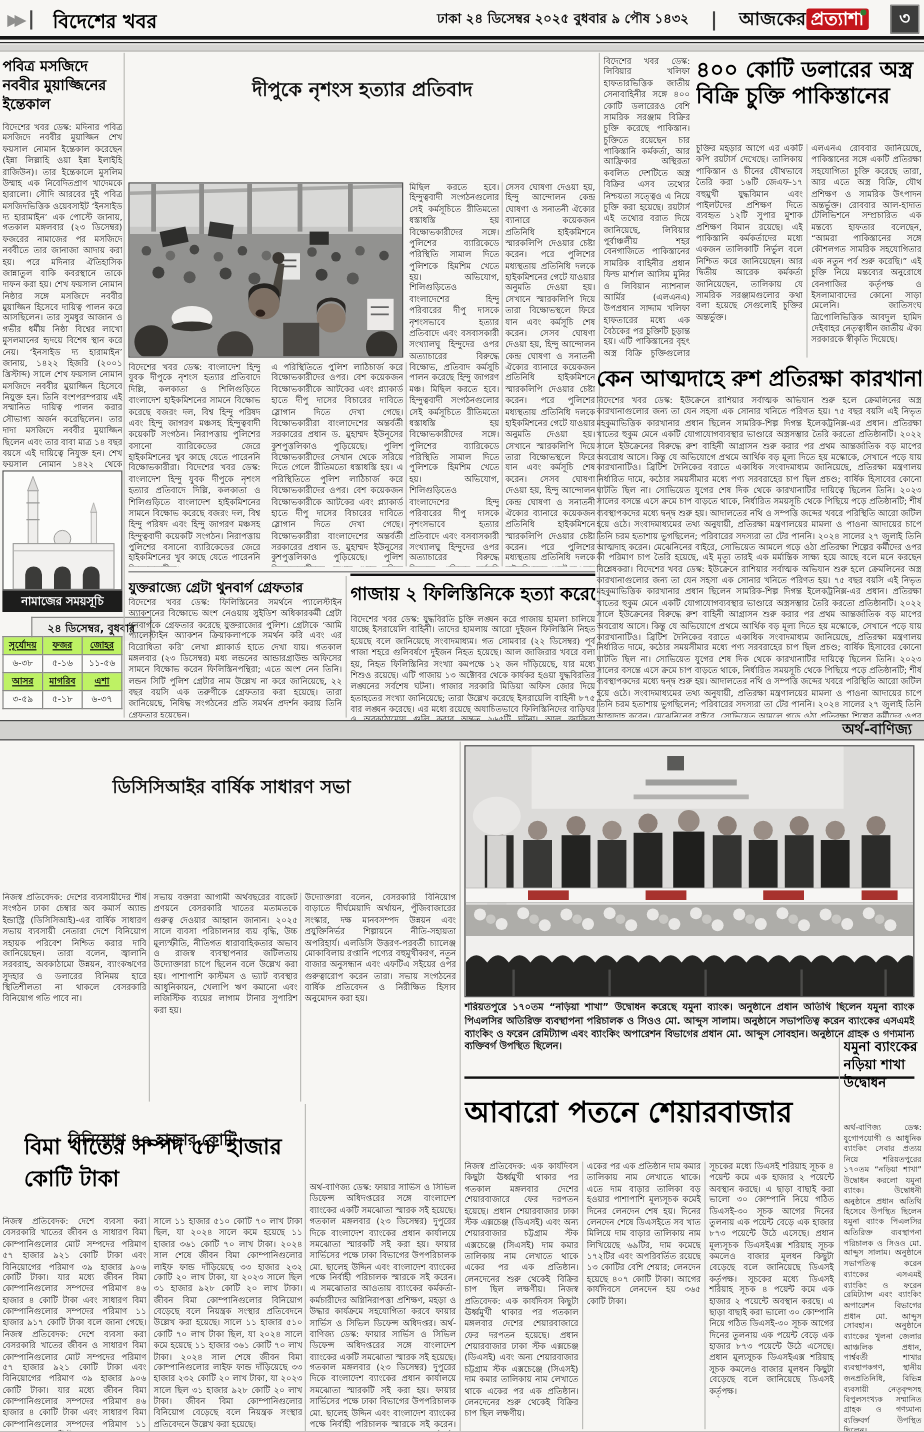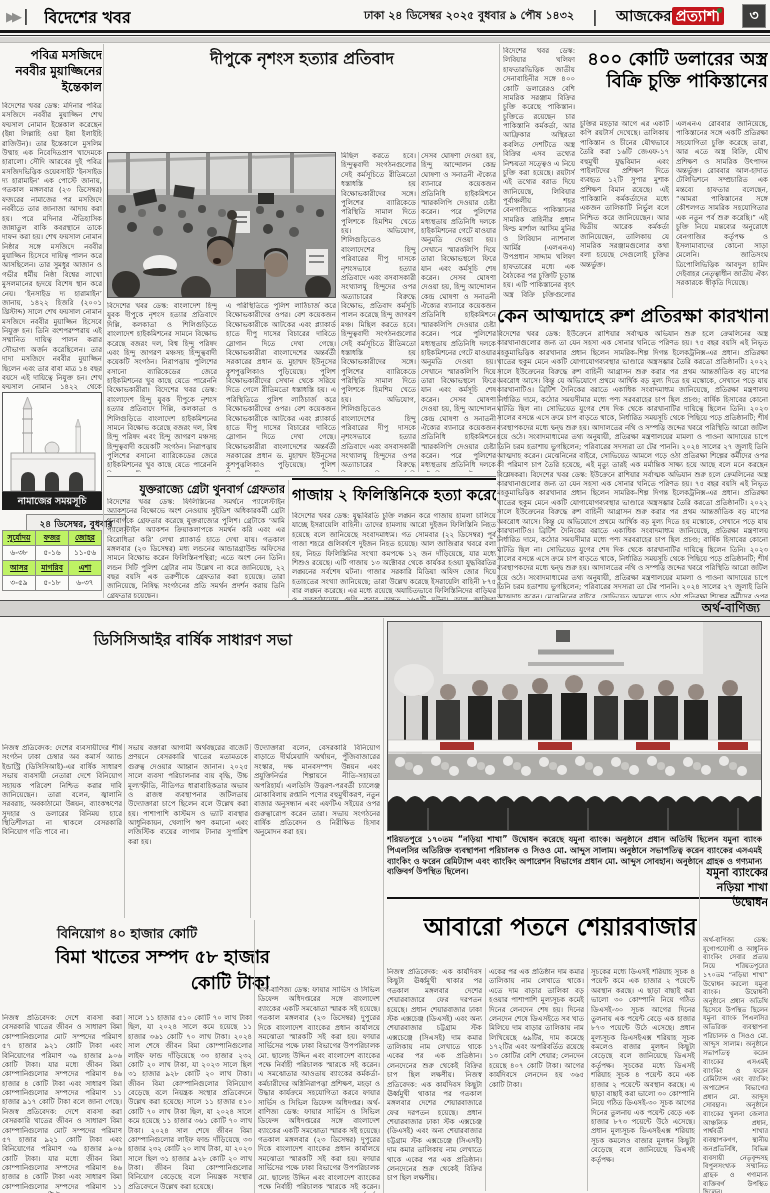--- a/index.html
+++ b/index.html
@@ -3,25 +3,25 @@
 <meta charset="utf-8">
 <style>
   html,body{margin:0;padding:0;background:#9a9a98;}
   #page{position:relative;width:770px;height:1193px;margin:0 auto;background:#f7f6f3;
         font-family:"DejaVu Sans","Liberation Sans",sans-serif;color:#111;overflow:hidden;}
   .abs{position:absolute;box-sizing:border-box;}
   .bt{font-size:7px;line-height:1.34;text-align:justify;color:#1c1c1c;overflow:hidden;
       word-break:break-word;}
   .bt-s{font-size:6.5px;line-height:1.34;text-align:justify;color:#1c1c1c;overflow:hidden;word-break:break-word;}
   .hl{font-weight:bold;color:#000;overflow:hidden;}
-  .ctr{text-align:right;}
+  .ctr{text-align:left;}
   .nowrap{white-space:nowrap;}
   .vrule{background:#bdbdb9;width:1px;}
   .hrule{background:#777;height:1px;}
-  .kicker{font-weight:bold;text-align:center;overflow:hidden;}
+  .kicker{font-weight:bold;text-align:center;overflow:hidden;margin-top:16px;}
   #hdr-rule1{background:#161616;}
   #hdr-rule2{background:#2a2a2a;}
   #grayband{background:#d7d6d3;border-bottom:1px solid #b9b8b5;}
   #section-bar{background:#d3d2cf;border-top:1px solid #4c4c4c;border-bottom:1px solid #4c4c4c;
                display:flex;align-items:center;justify-content:flex-end;padding-right:10px;}
   .masthead-black{font-weight:bold;font-size:15px;color:#101010;}
   .masthead-red{font-weight:bold;font-size:15px;color:#fff;background:#c4161c;padding:0 4px;
                 border-radius:2px;position:relative;}
   .masthead-red::after{content:"";position:absolute;right:2px;top:1px;width:5px;height:5px;
                 background:#2f7d32;border-radius:50%;}

